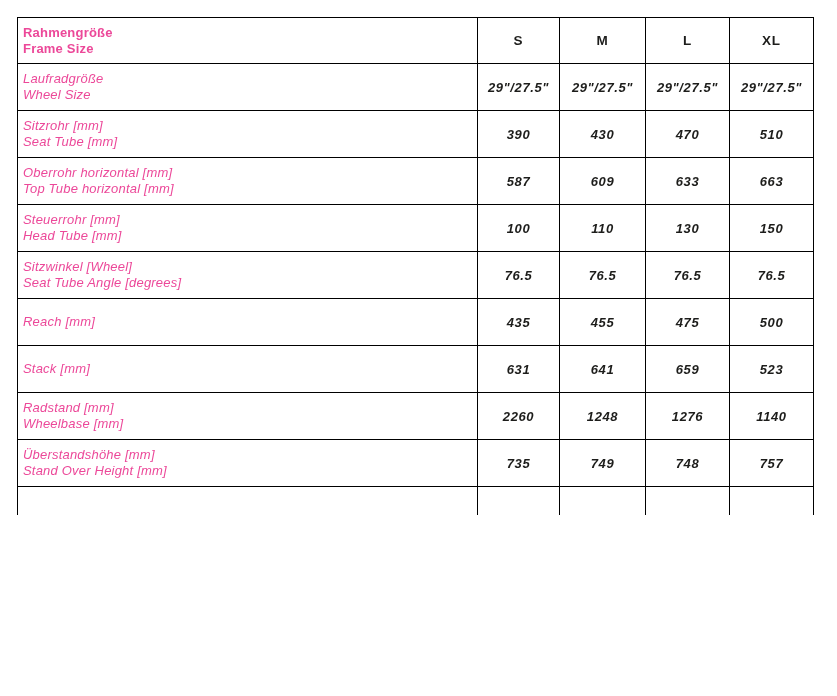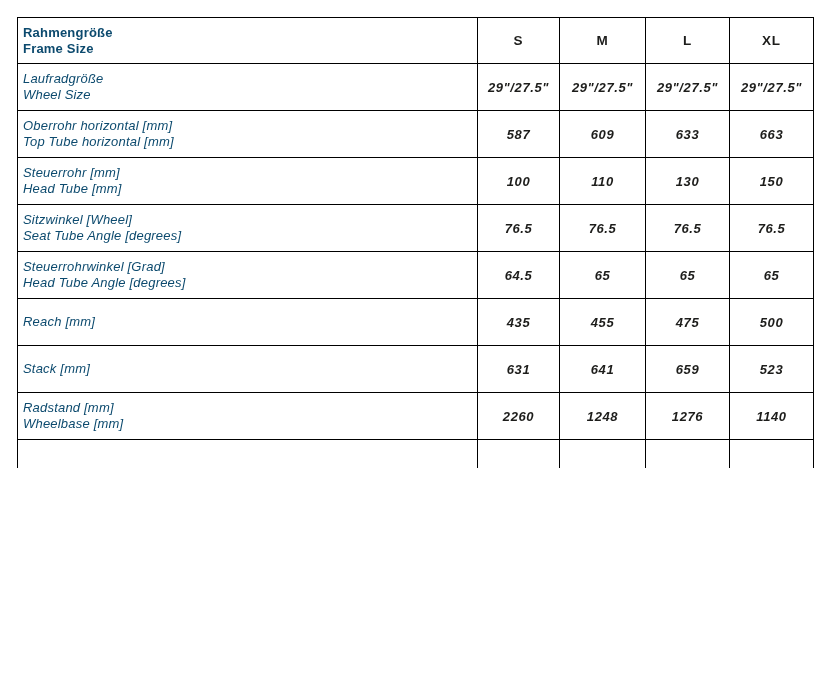--- a/index.html
+++ b/index.html
@@ -33,21 +33,21 @@
   }
   thead tr { height: 46px; }
   tbody tr { height: 47px; font-style: italic; }
   .label-cell {
     text-align: left;
     padding: 3px 8px 3px 5px;
   }
   .lbl {
     font-size: 13px;
     line-height: 16px;
-    color: #0c4a6e;
+    color: #ec4899;
     font-weight: 400;
     letter-spacing: 0.2px;
   }
   thead .lbl { font-weight: 700; }
   .size-cell {
     text-align: center;
     font-size: 13.5px;
     font-weight: 700;
     color: #1d1d1b;
     letter-spacing: 0.8px;
@@ -94,20 +94,30 @@
               <div class="lbl">Laufradgröße</div>
               <div class="lbl">Wheel Size</div>
             </td>
             <td class="value-cell">29"/27.5"</td>
             <td class="value-cell">29"/27.5"</td>
             <td class="value-cell">29"/27.5"</td>
             <td class="value-cell">29"/27.5"</td>
           </tr>
           <tr>
             <td class="label-cell">
+              <div class="lbl">Sitzrohr [mm]</div>
+              <div class="lbl">Seat Tube [mm]</div>
+            </td>
+            <td class="value-cell">390</td>
+            <td class="value-cell">430</td>
+            <td class="value-cell">470</td>
+            <td class="value-cell">510</td>
+          </tr>
+          <tr>
+            <td class="label-cell">
               <div class="lbl">Oberrohr horizontal [mm]</div>
               <div class="lbl">Top Tube horizontal [mm]</div>
             </td>
             <td class="value-cell">587</td>
             <td class="value-cell">609</td>
             <td class="value-cell">633</td>
             <td class="value-cell">663</td>
           </tr>
           <tr>
             <td class="label-cell">
@@ -124,30 +134,20 @@
               <div class="lbl">Sitzwinkel [Wheel]</div>
               <div class="lbl">Seat Tube Angle [degrees]</div>
             </td>
             <td class="value-cell">76.5</td>
             <td class="value-cell">76.5</td>
             <td class="value-cell">76.5</td>
             <td class="value-cell">76.5</td>
           </tr>
           <tr>
             <td class="label-cell">
-              <div class="lbl">Steuerrohrwinkel [Grad]</div>
-              <div class="lbl">Head Tube Angle [degrees]</div>
-            </td>
-            <td class="value-cell">64.5</td>
-            <td class="value-cell">65</td>
-            <td class="value-cell">65</td>
-            <td class="value-cell">65</td>
-          </tr>
-          <tr>
-            <td class="label-cell">
               <div class="lbl">Reach [mm]</div>
             </td>
             <td class="value-cell">435</td>
             <td class="value-cell">455</td>
             <td class="value-cell">475</td>
             <td class="value-cell">500</td>
           </tr>
           <tr>
             <td class="label-cell">
               <div class="lbl">Stack [mm]</div>
@@ -160,20 +160,30 @@
           <tr>
             <td class="label-cell">
               <div class="lbl">Radstand [mm]</div>
               <div class="lbl">Wheelbase [mm]</div>
             </td>
             <td class="value-cell">2260</td>
             <td class="value-cell">1248</td>
             <td class="value-cell">1276</td>
             <td class="value-cell">1140</td>
           </tr>
+          <tr>
+            <td class="label-cell">
+              <div class="lbl">Überstandshöhe [mm]</div>
+              <div class="lbl">Stand Over Height [mm]</div>
+            </td>
+            <td class="value-cell">735</td>
+            <td class="value-cell">749</td>
+            <td class="value-cell">748</td>
+            <td class="value-cell">757</td>
+          </tr>
           <tr class="cut-row">
             <td class="label-cell"></td>
             <td class="value-cell"></td>
             <td class="value-cell"></td>
             <td class="value-cell"></td>
             <td class="value-cell"></td>
           </tr>
         </tbody>
     </table>
   </div>

